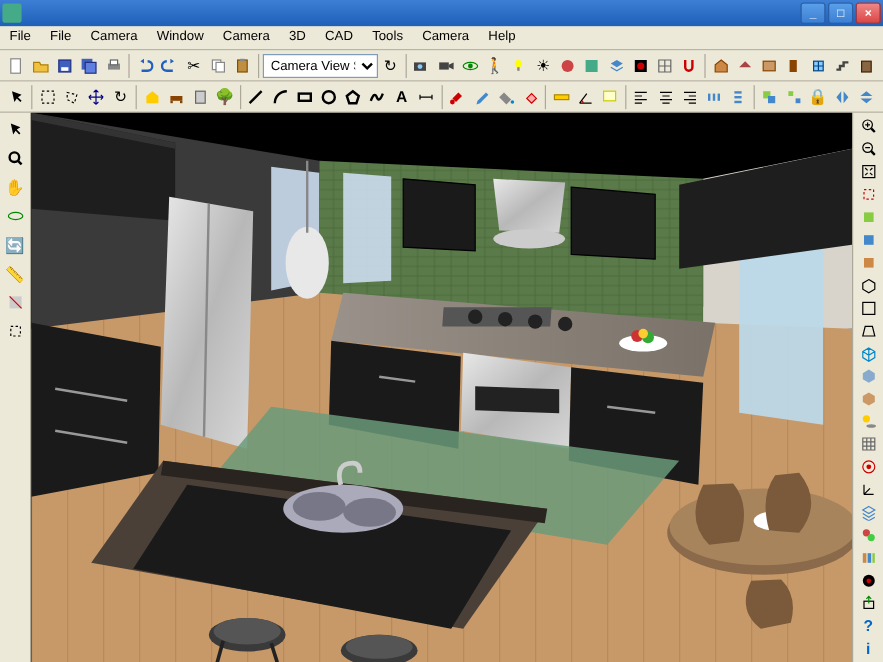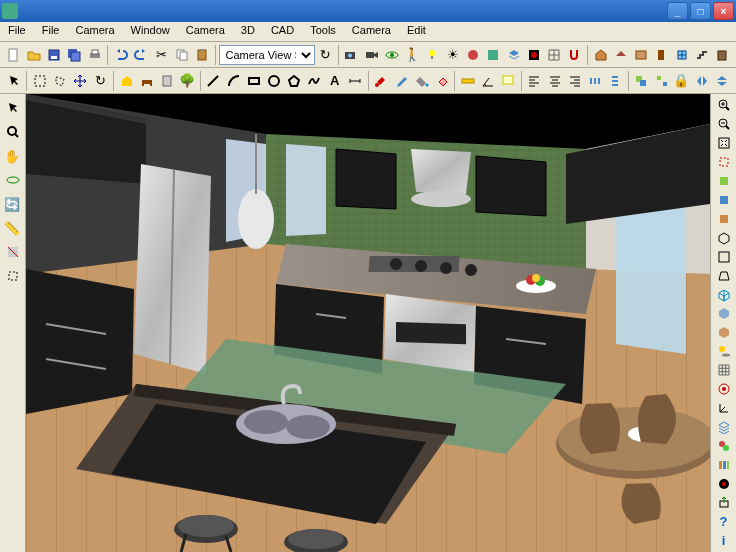--- a/index.html
+++ b/index.html
@@ -44,21 +44,21 @@
 <div class="menubar">
   <span class="menu-item">File</span>
   <span class="menu-item">File</span>
   <span class="menu-item">Camera</span>
   <span class="menu-item">Window</span>
   <span class="menu-item">Camera</span>
   <span class="menu-item">3D</span>
   <span class="menu-item">CAD</span>
   <span class="menu-item">Tools</span>
   <span class="menu-item">Camera</span>
-  <span class="menu-item">Edit</span>
+  <span class="menu-item">Help</span>
 </div>
 
 <div class="toolbar-row">
   <div class="tb-btn">
       <svg class="ic" viewBox="0 0 14 14">
         <rect x="2" y="1" width="8" height="12" fill="#fff" stroke="#888"></rect>
       </svg>
     </div>
   <div class="tb-btn">
       <svg class="ic" viewBox="0 0 14 14">

